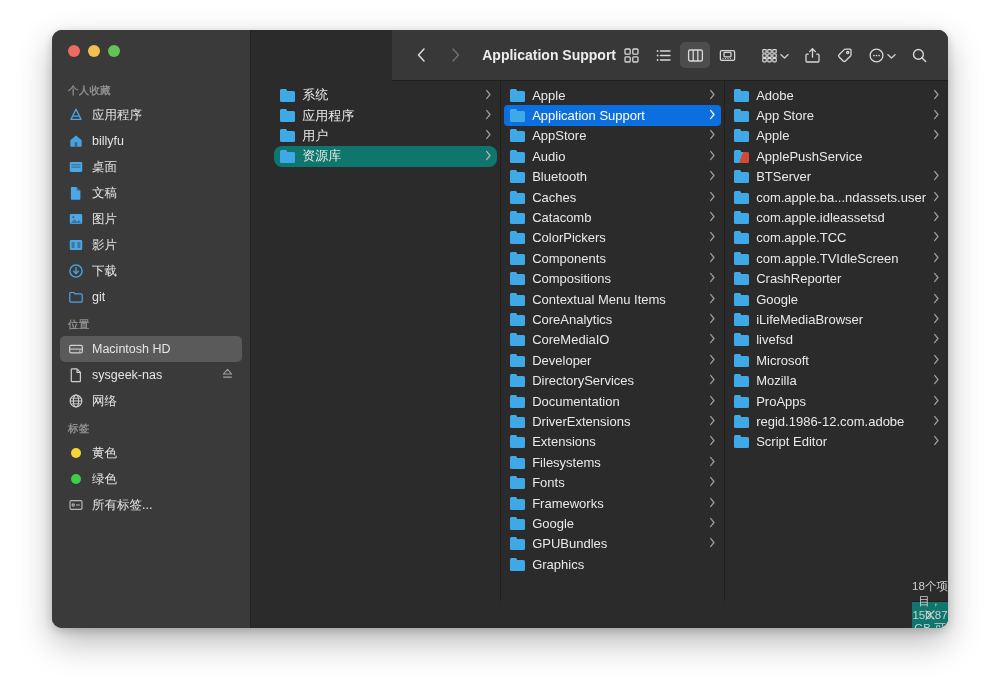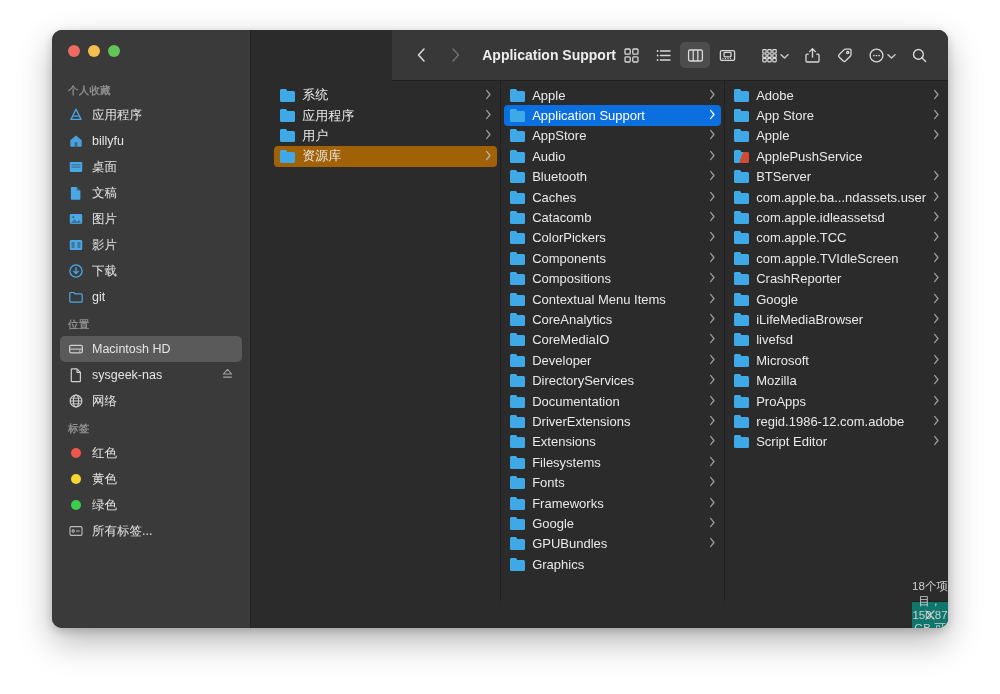--- a/index.html
+++ b/index.html
@@ -134,21 +134,21 @@
     height: 20.4px;
     margin: 0 3px;
     padding: 0 5px 0 6px;
     border-radius: 4px;
     font-size: 13px;
     color: #e9e9e9;
     gap: 7px;
     white-space: nowrap;
   }
   .row.sel-active { background: #0b6fe0; color: #ffffff; }
-  .row.sel-inactive { background: #a16207; }
+  .row.sel-inactive { background: #0f766e; border-radius: 8px; }
   .row .name { overflow: hidden; text-overflow: ellipsis; flex: 1; }
   .row .chev { color: #9b9b9b; flex-shrink: 0; }
   .row.sel-active .chev { color: #ffffff; }
   .row.sel-inactive .chev { color: #b3b3b3; }
 
   .folder { width: 15px; height: 13px; flex-shrink: 0; position: relative; }
   .folder .tab {
     position: absolute; left: 0; top: 0;
     width: 7px; height: 3px;
     background: #3eaeea;
@@ -308,26 +308,20 @@
                   <circle cx="8" cy="8" r="5.9" stroke="#cfcfcf" stroke-width="1.15"></circle>
                   <ellipse cx="8" cy="8" rx="2.6" ry="5.9" stroke="#cfcfcf" stroke-width="1.05"></ellipse>
                   <line x1="2.2" y1="8" x2="13.8" y2="8" stroke="#cfcfcf" stroke-width="1.05"></line>
                   <line x1="3.2" y1="5.2" x2="12.8" y2="5.2" stroke="#cfcfcf" stroke-width=".9"></line>
                   <line x1="3.2" y1="10.8" x2="12.8" y2="10.8" stroke="#cfcfcf" stroke-width=".9"></line>
                 </svg>
               </span>
               <span class="sb-label">网络</span>
             </div>
             <div class="sb-section">标签</div>
-            <div class="sb-item">
-              <span class="sb-ico">
-                <span class="dot" style="background:#f0574a"></span>
-              </span>
-              <span class="sb-label">红色</span>
-            </div>
             <div class="sb-item">
               <span class="sb-ico">
                 <span class="dot" style="background:#f5d436"></span>
               </span>
               <span class="sb-label">黄色</span>
             </div>
             <div class="sb-item">
               <span class="sb-ico">
                 <span class="dot" style="background:#3bcf4a"></span>
               </span>

